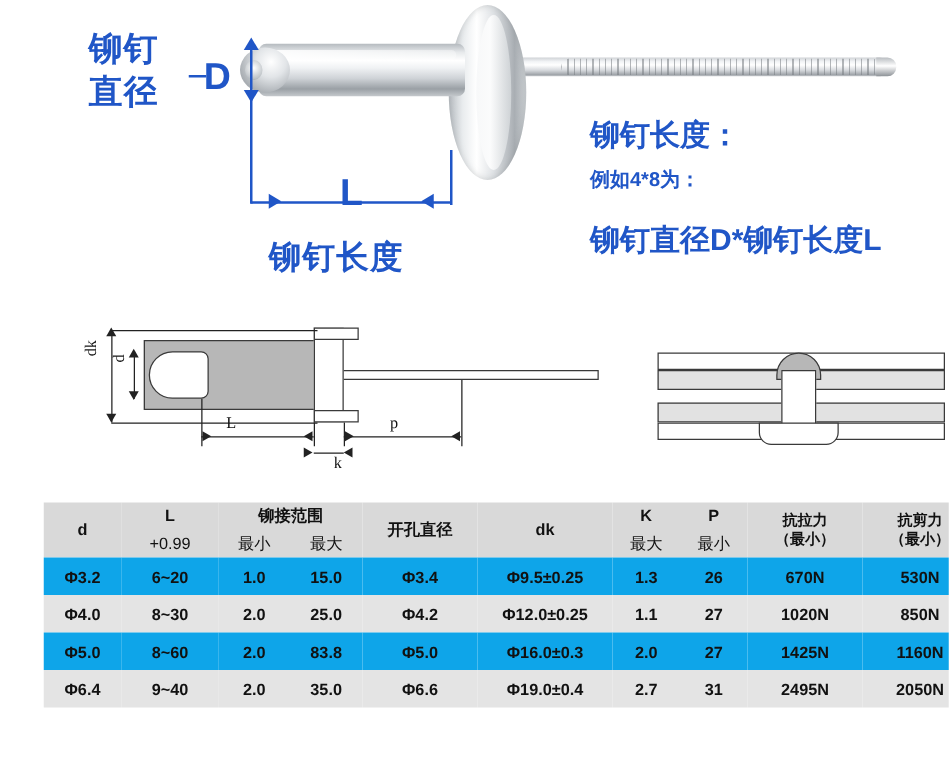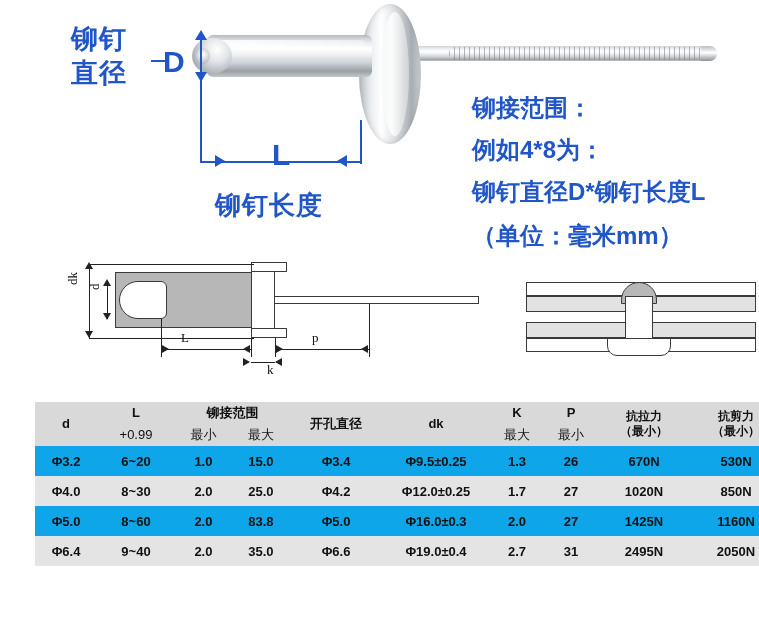--- a/index.html
+++ b/index.html
@@ -47,21 +47,21 @@
     font-size: 26px;
   }
 
   .note-line {
     position: absolute;
     color: #2056c7;
     font-weight: bold;
     white-space: nowrap;
   }
   #note1 { left: 443px; top: 92px; font-size: 24px; }
-  #note2 { left: 443px; top: 134px; font-size: 24px; }
+  #note2 { left: 443px; top: 134px; font-size: 16px; }
   #note3 { left: 443px; top: 176px; font-size: 24px; text-align: center; }
   #note4 { left: 443px; top: 220px; font-size: 24px; }
 
   
   .photo { position: absolute; }
 
   
   #mandrel {
     left: 352px; top: 46px;
     width: 330px; height: 15px;
@@ -239,24 +239,23 @@
   <div class="arrow arr-up" style="left:166px; top:30px;"></div>
   <div class="arrow arr-down" style="left:166px; top:72px;"></div>
 
   <div class="bline hline" style="left:172px; top:161px; width:160px;"></div>
   <div class="arrow arr-right" style="left:186px; top:155px;"></div>
   <div class="arrow arr-left" style="left:308px; top:155px;"></div>
   <div class="bline vline" style="left:331px; top:120px; height:44px;"></div>
   <div class="anno-blue" id="l-letter">L</div>
   <div class="anno-blue" id="len-label">铆钉长度</div>
 
-  <div class="note-line" id="note1">铆接范围：</div>
+  <div class="note-line" id="note1">铆钉长度：</div>
   <div class="note-line" id="note2">例如4*8为：</div>
   <div class="note-line" id="note3">铆钉直径D*铆钉长度L</div>
-  <div class="note-line" id="note4">（单位：毫米mm）</div>
 
   <div class="dwg">
 
     <div class="part fill-white" style="left:240px; top:296px; width:210px; height:8px;"></div>
 
     <div class="part fill-grey" style="left:86px; top:272px; width:140px; height:56px;"></div>
 
     <div class="part fill-white" style="left:90px; top:281px; width:48px; height:38px; border-radius:19px 6px 6px 19px;"></div>
 
     <div class="part fill-white" style="left:222px; top:262px; width:24px; height:76px;"></div>
@@ -355,21 +354,21 @@
         <td>670N</td>
         <td>530N</td>
       </tr>
       <tr class="even">
         <td>Φ4.0</td>
         <td>8~30</td>
         <td>2.0</td>
         <td>25.0</td>
         <td>Φ4.2</td>
         <td>Φ12.0±0.25</td>
-        <td>1.7</td>
+        <td>1.1</td>
         <td>27</td>
         <td>1020N</td>
         <td>850N</td>
       </tr>
       <tr class="odd">
         <td>Φ5.0</td>
         <td>8~60</td>
         <td>2.0</td>
         <td>83.8</td>
         <td>Φ5.0</td>

